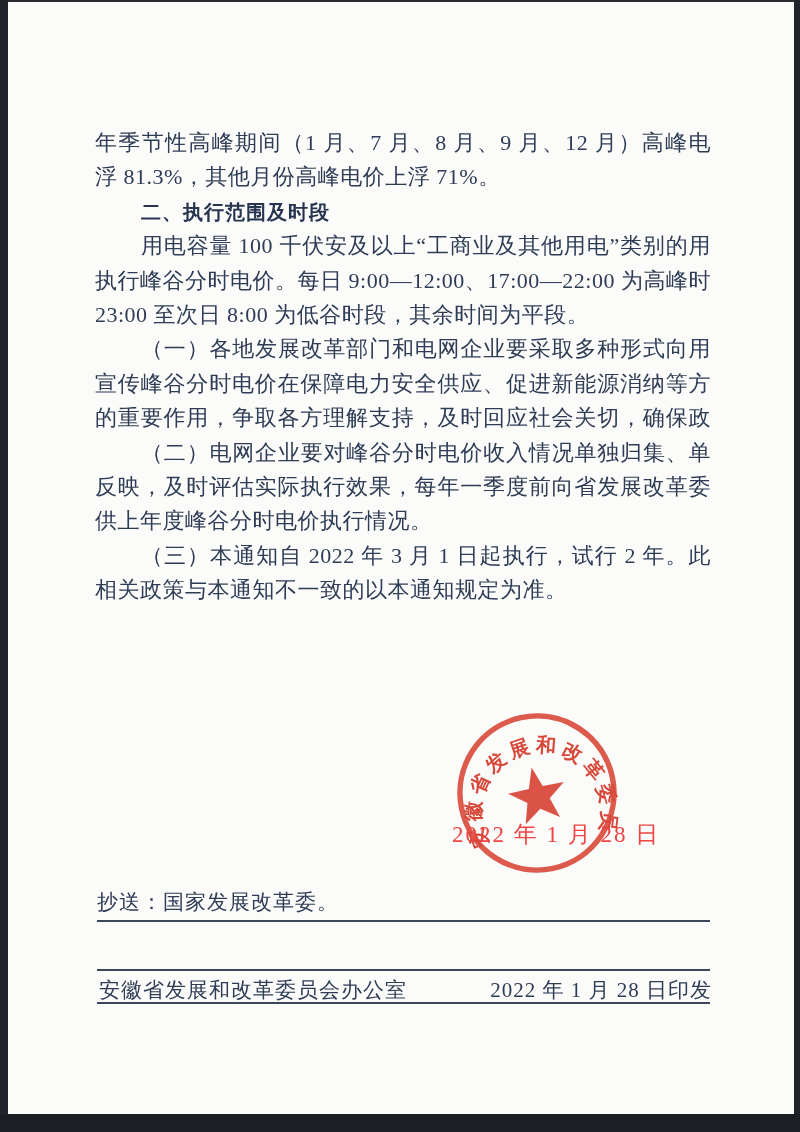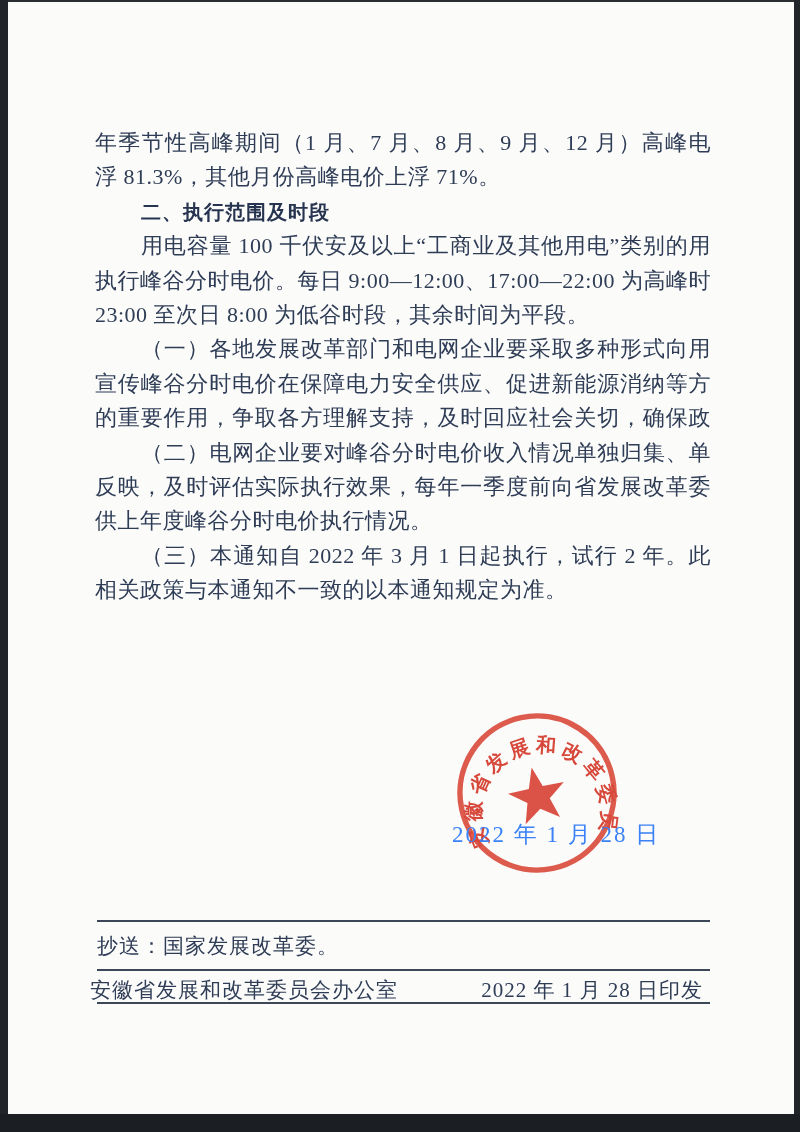--- a/index.html
+++ b/index.html
@@ -34,35 +34,35 @@
   }
 
   
   .seal{
     position:absolute;left:451px;top:707px;width:172px;height:172px;
     transform:rotate(-12deg);
     opacity:0.92;
   }
   .date-line{
     position:absolute;left:452px;top:819px;
-    font-size:23px;letter-spacing:2px;color:#3b82f6;
+    font-size:23px;letter-spacing:2px;color:#ef4444;
     white-space:nowrap;
   }
 
   
   .rule{position:absolute;left:97px;width:613px;height:2px;background:#3c4759;}
   .rule-1{top:920px;}
   .rule-2{top:969px;}
   .rule-3{top:1002px;}
   .footer-cc{
-    position:absolute;left:97px;top:932px;width:613px;
+    position:absolute;left:97px;top:888px;width:613px;
     font-size:21px;letter-spacing:1px;
   }
   .footer-office{
-    position:absolute;left:90px;top:976px;width:613px;
+    position:absolute;left:99px;top:976px;width:613px;
     font-size:21px;letter-spacing:1px;
     display:flex;justify-content:space-between;align-items:baseline;
   }
 </style>
 </head>
 <body>
 
 <div class="page">
 
   <div class="edge edge-top"></div>

